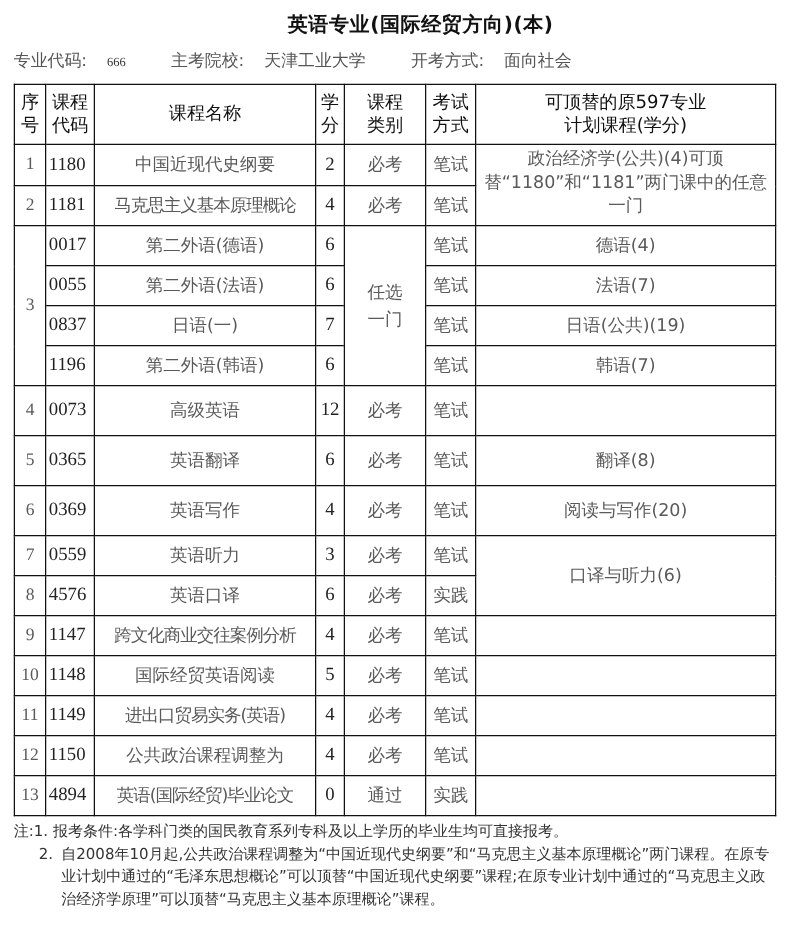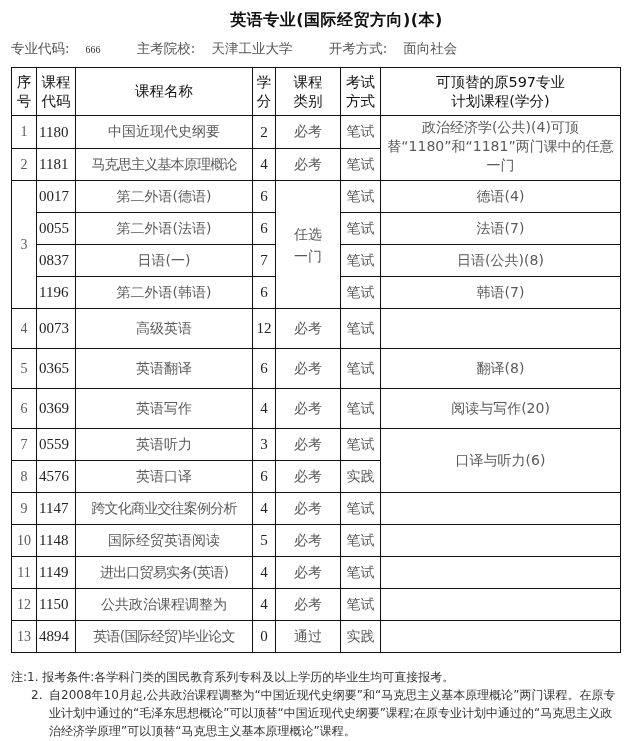--- a/index.html
+++ b/index.html
@@ -19,21 +19,21 @@
   table.plan th { font-size: 14.5px; font-weight: normal; color: #111; line-height: 19px; }
   table.plan td { font-size: 14px; color: #5a5a5a; }
   .serif { font-family: "Liberation Serif", serif; color: #222 !important; font-size: 15px !important; }
   td.code { text-align: left !important; padding-left: 2px !important; margin-left: 40px; }
   td.seq { font-family: "Liberation Serif", serif; color: #222; font-size: 15px; }
   td.repl-text { text-align: right; padding: 2px 4px !important; line-height: 19px;
                  vertical-align: top !important; font-size: 14px; }
   .tight { letter-spacing: -0.8px; white-space: nowrap; }
 
   .notes { position: absolute; left: 11px; top: 656px; width: 612px; font-size: 12px;
-           color: #333; line-height: 18px; margin-top: 12px; }
+           color: #333; line-height: 18px; }
   .notes .n1 { white-space: nowrap; }
   .notes .n2 { margin-left: 20px; text-indent: 0; }
   .notes .n2-row { display: flex; }
   .notes .n2-num { width: 14px; flex: none; }
 </style>
 </head>
 <body>
 
 <div class="title">英语专业(国际经贸方向)(本)</div>
 
@@ -101,21 +101,21 @@
       <td>第二外语(法语)</td>
       <td class="serif">6</td>
       <td>笔试</td>
       <td>法语(7)</td>
     </tr>
     <tr style="height:32px">
       <td class="serif code">0837</td>
       <td>日语(一)</td>
       <td class="serif">7</td>
       <td>笔试</td>
-      <td>日语(公共)(8)</td>
+      <td>日语(公共)(19)</td>
     </tr>
     <tr style="height:32px">
       <td class="serif code">1196</td>
       <td>第二外语(韩语)</td>
       <td class="serif">6</td>
       <td>笔试</td>
       <td>韩语(7)</td>
     </tr>
 
     <tr style="height:40px">

